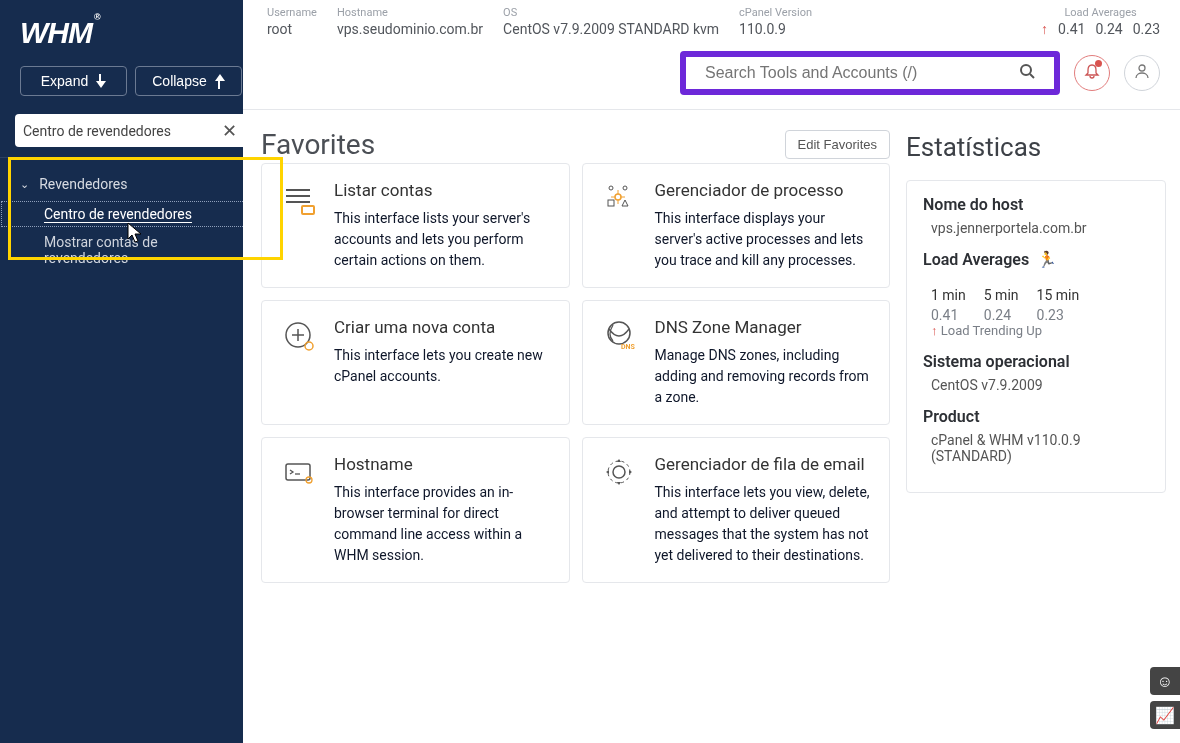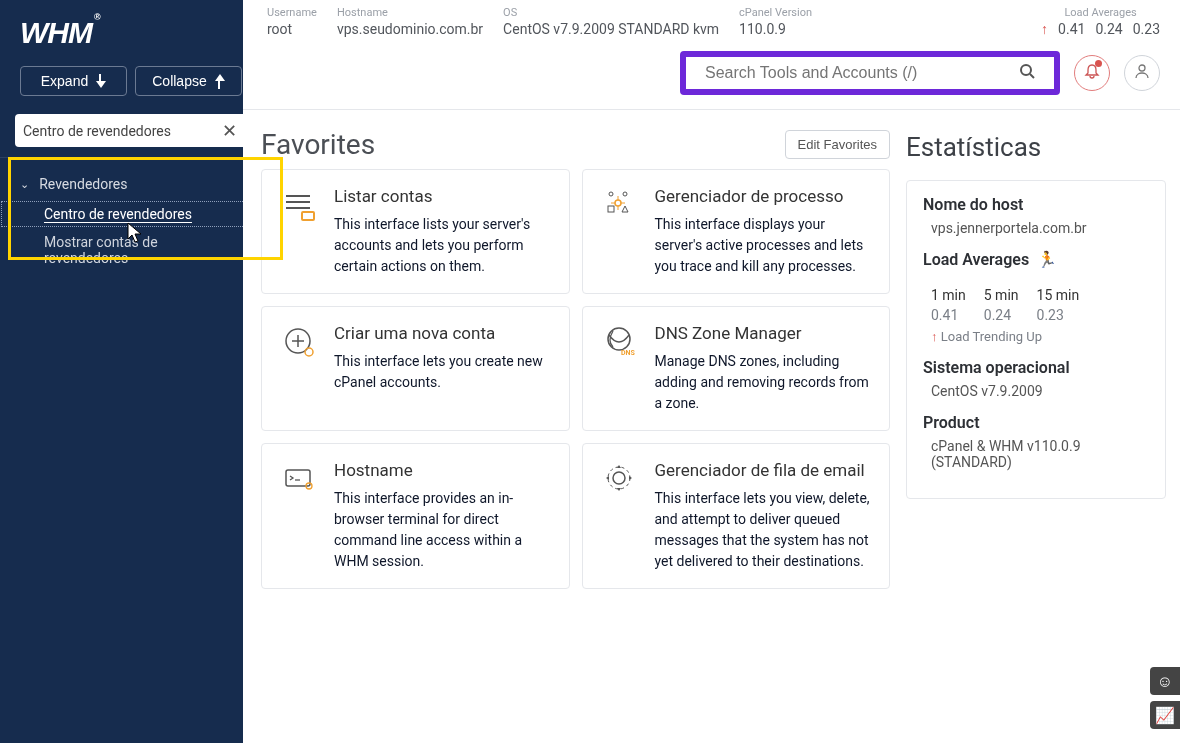--- a/index.html
+++ b/index.html
@@ -159,21 +159,21 @@
     .fav-head { display:flex; justify-content:space-between; align-items:center; }
     .fav-head h1 { font-weight:400; font-size:28px; color:#4b4f55;}
     .edit-fav-btn {
       border:1px solid #d0d4da; background:#fff; border-radius:4px;
       padding:6px 12px; font-size:13px; color:#555; cursor:pointer;
     }
     .fav-grid {
       display:grid;
       grid-template-columns: 1fr 1fr;
       gap: 12px;
-      margin-top: 8px;
+      margin-top: 2px;
     }
     .card {
       border:1px solid #e5e7eb;
       border-radius:4px;
       padding: 16px 18px;
       display:flex;
       gap:16px;
       align-items:flex-start;
       min-height: 120px;
       cursor:pointer;
@@ -193,21 +193,21 @@
       padding: 14px 16px;
       height: fit-content;
     }
     .stats-section { margin-bottom:14px;}
     .stats-label { font-weight:600; font-size:16px; color:#2d3035; margin-bottom:6px;}
     .stats-value { font-size:14px; color:#555; padding-left:8px;}
     .la-table { display:flex; gap:18px; padding-left:8px; font-size:14px;}
     .la-col { display:flex; flex-direction:column; gap:4px;}
     .la-col .h { color:#333;margin-top:12px;}
     .la-col .v { color:#7a7f87;}
-    .trending { color:#7a7f87; font-size:13px; padding-left:8px; margin-top:6px;}
+    .trending { color:#7a7f87; font-size:13px; padding-left:8px; margin-top:0;}
     .trending .arr { color:#d9534f;}
     .la-icon { color:#3a7bd5; margin-left:4px;}
     
     .yellow-box {
       position:absolute;
       left: 8px; top: 157px;
       width: 275px; height: 103px;
       border: 3px solid #ffd400;
       pointer-events:none;
       z-index: 50;

